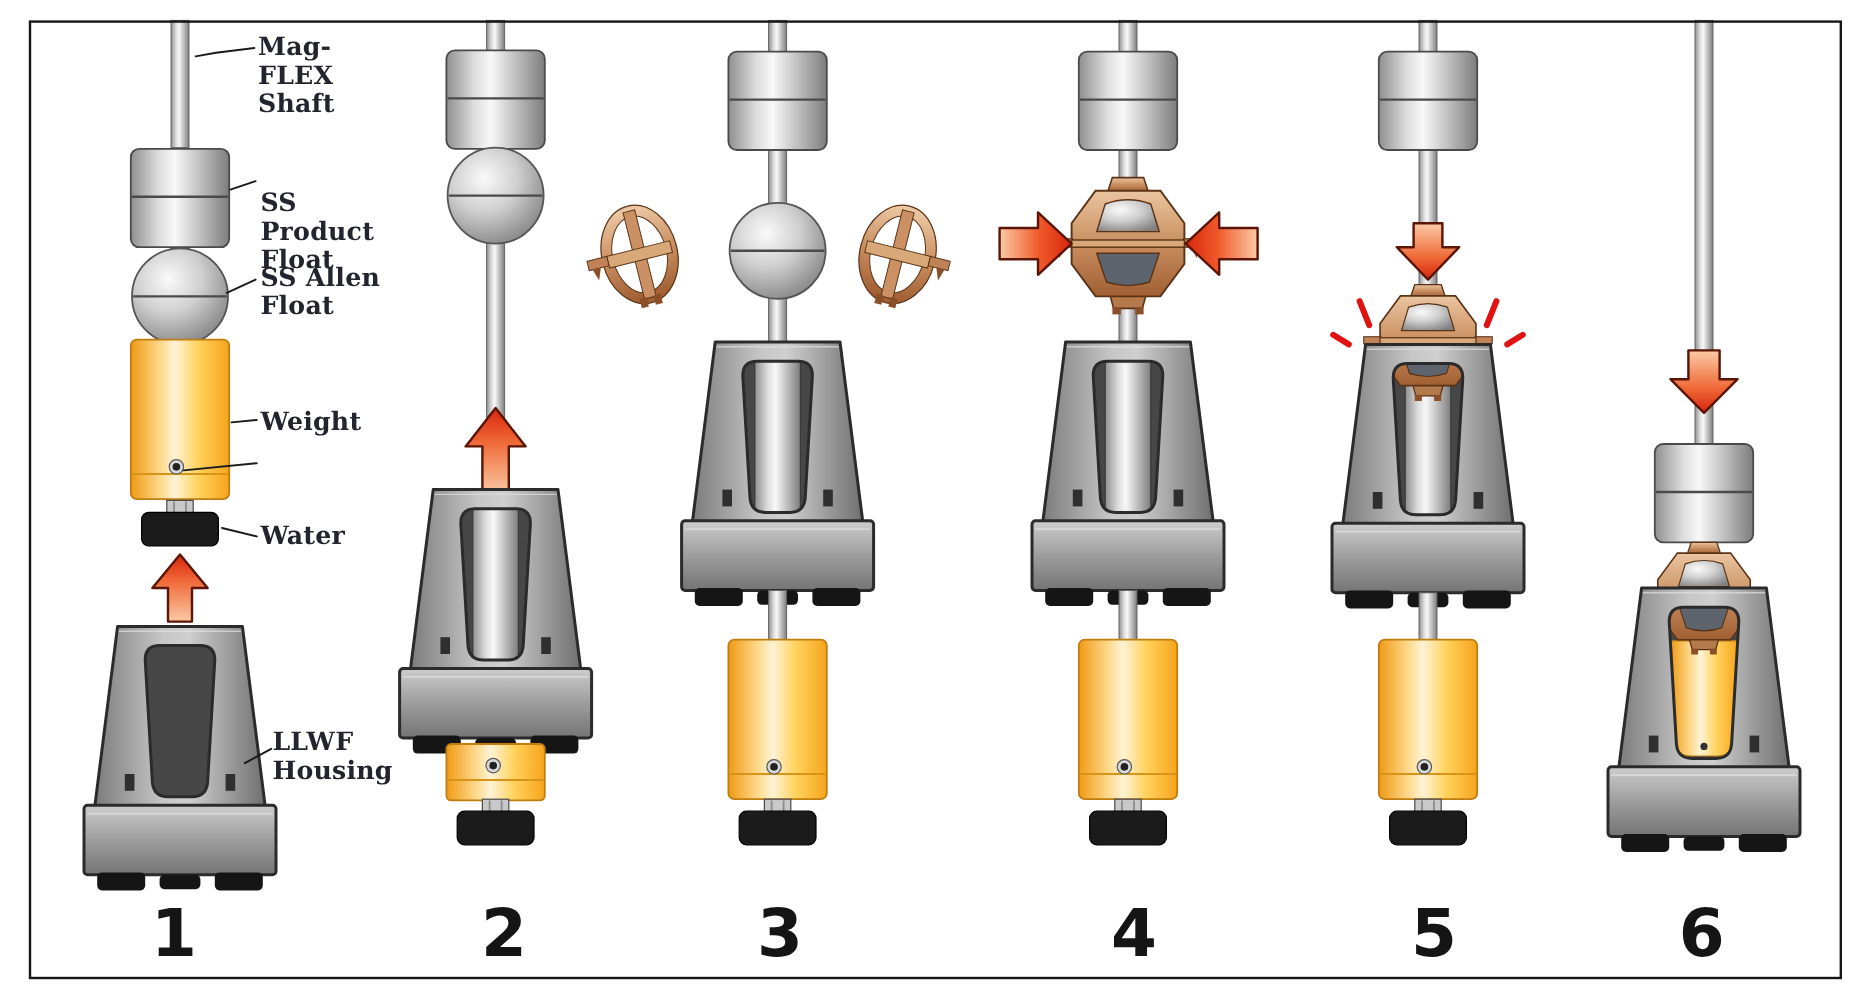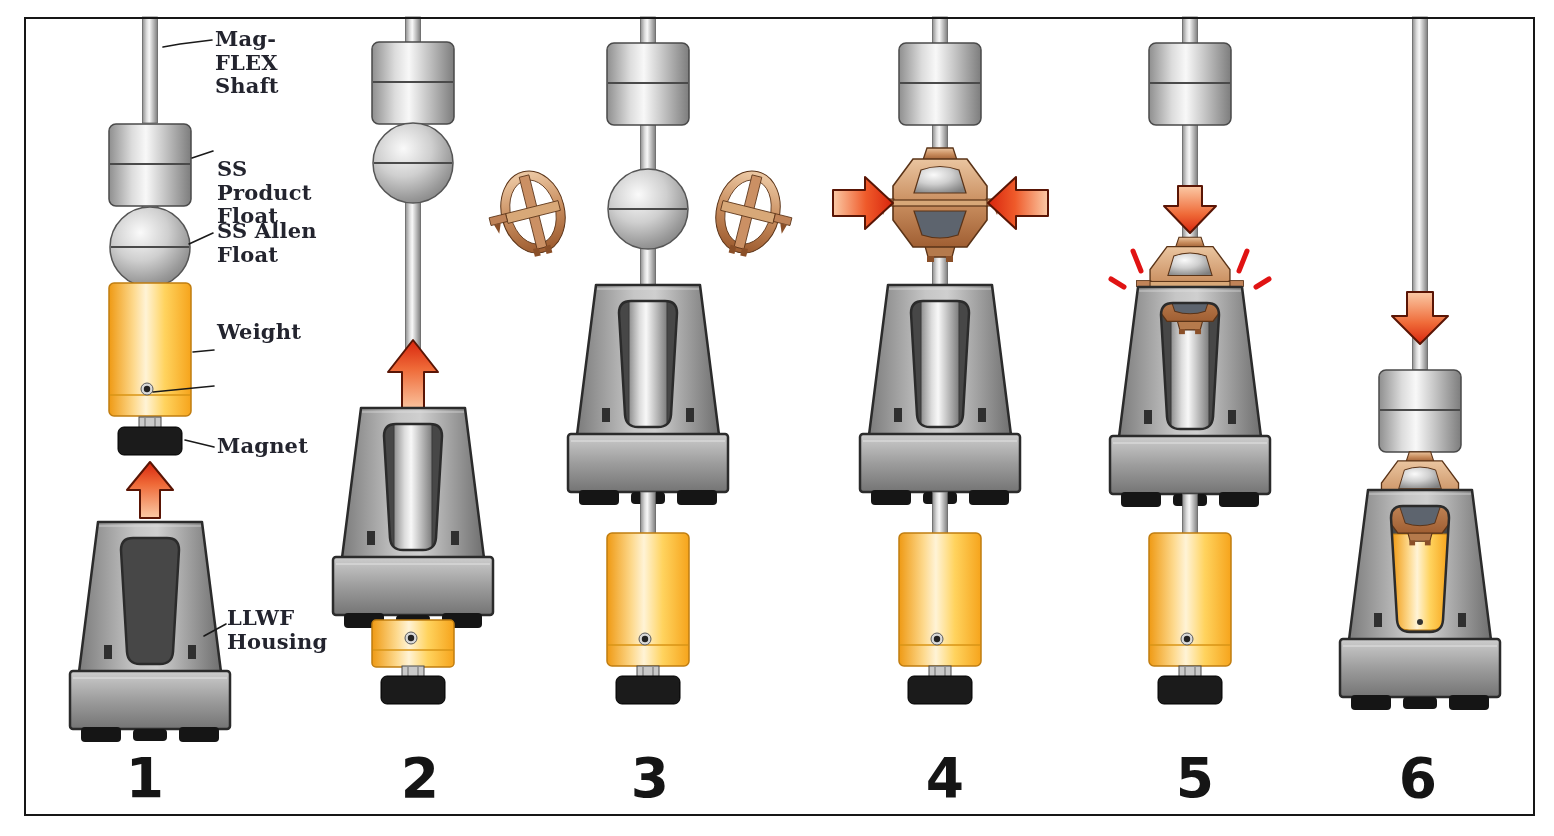--- a/index.html
+++ b/index.html
@@ -273,22 +273,22 @@
       <path d="M185,440 L214,447"></path>
       <path d="M204,636 L226,624"></path>
     </g>
   </svg>
 
   <div class="frame-border"></div>
 
   <div class="plabel" style="left:215px; top:27px;  width:118px">Mag-FLEX Shaft</div>
   <div class="plabel" style="left:217px; top:157px; width:125px">SS Product Float</div>
   <div class="plabel" style="left:217px; top:219px; width:105px">SS Allen Float</div>
-  <div class="plabel" style="left:217px; top:320px; width:120px">Weight</div>
-  <div class="plabel" style="left:217px; top:434px; width:120px">Magnet</div>
+  <div class="plabel" style="left:217px; top:339px; width:120px">Weight</div>
+  <div class="plabel" style="left:217px; top:434px; width:120px">Water</div>
   <div class="plabel" style="left:227px; top:606px; width:100px">LLWF Housing</div>
 
   <div class="stepnum" style="left:145px">1</div>
   <div class="stepnum" style="left:420px">2</div>
   <div class="stepnum" style="left:650px">3</div>
   <div class="stepnum" style="left:945px">4</div>
   <div class="stepnum" style="left:1195px">5</div>
   <div class="stepnum" style="left:1418px">6</div>
 
 </div>

